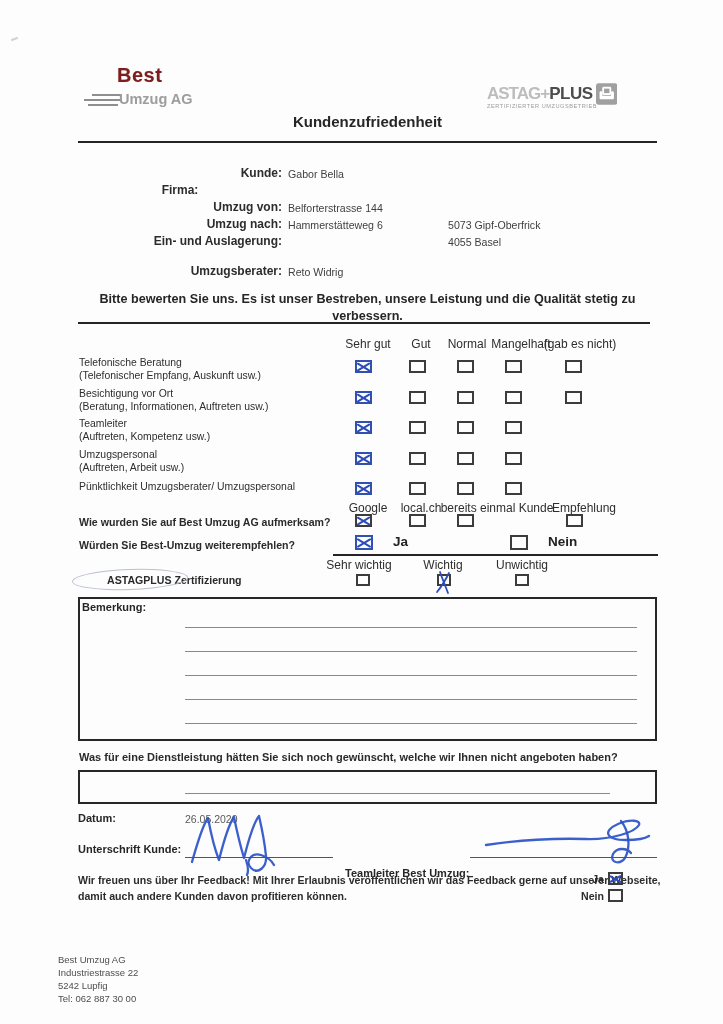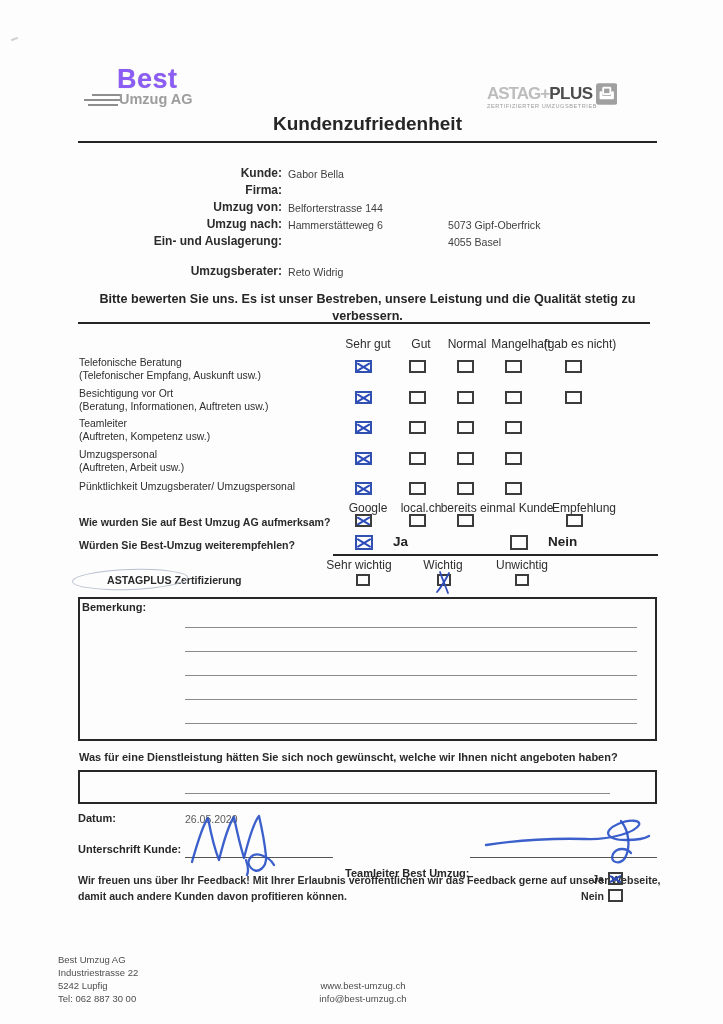--- a/index.html
+++ b/index.html
@@ -5,27 +5,27 @@
   html,body{margin:0;padding:0;background:#e9e9e9;}
   .page{
     position:relative;width:723px;height:1024px;margin:0 auto;
     background:#fdfdfd;overflow:hidden;
     font-family:"Liberation Sans",sans-serif;color:#2b2b2b;
   }
   .abs{position:absolute;}
   .rule{position:absolute;background:#242424;height:2px;}
   .thinline{position:absolute;background:#8a8a8a;height:1px;}
   
-  .best-text{position:absolute;font-size:27px;font-weight:bold;color:#8b5cf6;letter-spacing:.5px;text-shadow:0 0 1px rgba(120,120,120,.45);}
+  .best-text{position:absolute;font-size:20px;font-weight:bold;color:#7f1d1d;letter-spacing:.5px;text-shadow:0 0 1px rgba(120,120,120,.45);}
   .best-sub{position:absolute;font-size:14.5px;font-weight:bold;color:#9d9d9d;}
   .sline{position:absolute;height:2px;background:#8e8e8e;}
   .astag-a{font-size:17px;font-weight:bold;color:#bdbdbd;letter-spacing:-1px;font-stretch:condensed;}
   .astag-p{font-size:17px;font-weight:900;color:#4c4c4c;letter-spacing:-.5px;}
   .astag-sub{font-size:5.6px;color:#9c9c9c;letter-spacing:.55px;margin-top:-2px;}
-  .title{position:absolute;left:78px;width:579px;text-align:center;font-size:19px;font-weight:bold;color:#262626;}
+  .title{position:absolute;left:78px;width:579px;text-align:center;font-size:15px;font-weight:bold;color:#262626;}
   
   .ilabel{position:absolute;left:78px;width:204px;text-align:right;font-size:12px;font-weight:bold;color:#2c2c2c;}
   .ivalue{position:absolute;font-size:10.6px;color:#3f3f3f;}
   
   .intro{position:absolute;left:80px;width:575px;text-align:center;font-size:12.6px;font-weight:bold;color:#262626;}
   
   .colhead{position:absolute;transform:translateX(-50%);font-size:12px;color:#2e2e2e;white-space:nowrap;}
   .rlabel{position:absolute;left:79px;font-size:10.4px;color:#2e2e2e;white-space:nowrap;}
   .q{position:absolute;left:79px;font-size:10.6px;font-weight:bold;color:#2a2a2a;white-space:nowrap;}
   .cb{position:absolute;width:17px;height:13px;border:2px solid #3c3c3c;box-sizing:border-box;background:transparent;}
@@ -82,21 +82,21 @@
       </svg>
     </div>
     <div class="astag-sub">ZERTIFIZIERTER UMZUGSBETRIEB</div>
   </div>
 
   <div class="title" style="top:113px;">Kundenzufriedenheit</div>
   <div class="rule" style="left:78px;top:141px;width:579px;"></div>
 
   <div class="ilabel" style="top:166px;">Kunde:</div>
   <div class="ivalue" style="left:288px;top:168px;">Gabor Bella</div>
-  <div class="ilabel" style="top:183px;">Firma:</div>
+  <div class="ilabel" style="top:183px;text-align:center;">Firma:</div>
   <div class="ivalue" style="left:288px;top:185px;"></div>
   <div class="ilabel" style="top:200px;">Umzug von:</div>
   <div class="ivalue" style="left:288px;top:202px;">Belforterstrasse 144</div>
   <div class="ivalue" style="left:448px;top:200px;margin-top:36px;">4055 Basel</div>
   <div class="ilabel" style="top:217px;">Umzug nach:</div>
   <div class="ivalue" style="left:288px;top:219px;">Hammerstätteweg 6</div>
   <div class="ivalue" style="left:448px;top:219px;">5073 Gipf-Oberfrick</div>
   <div class="ilabel" style="top:234px;">Ein- und Auslagerung:</div>
   <div class="ilabel" style="top:264px;">Umzugsberater:</div>
   <div class="ivalue" style="left:288px;top:266px;">Reto Widrig</div>
@@ -212,18 +212,14 @@
   <span class="cb checked" style="left:608px;top:872px;width:15px;height:13px;"></span>
   <div class="fbyn" style="left:560px;top:890px;">Nein</div>
   <span class="cb" style="left:608px;top:889px;width:15px;height:13px;"></span>
 
   <div class="foot" style="left:58px;top:953px;">
     <div>Best Umzug AG</div>
     <div>Industriestrasse 22</div>
     <div>5242 Lupfig</div>
     <div>Tel: 062 887 30 00</div>
   </div>
-  <div class="foot" style="left:263px;top:979px;width:200px;text-align:center;">
-    <div>www.best-umzug.ch</div>
-    <div>info@best-umzug.ch</div>
-  </div>
 
 </div>
 
 </body></html>

